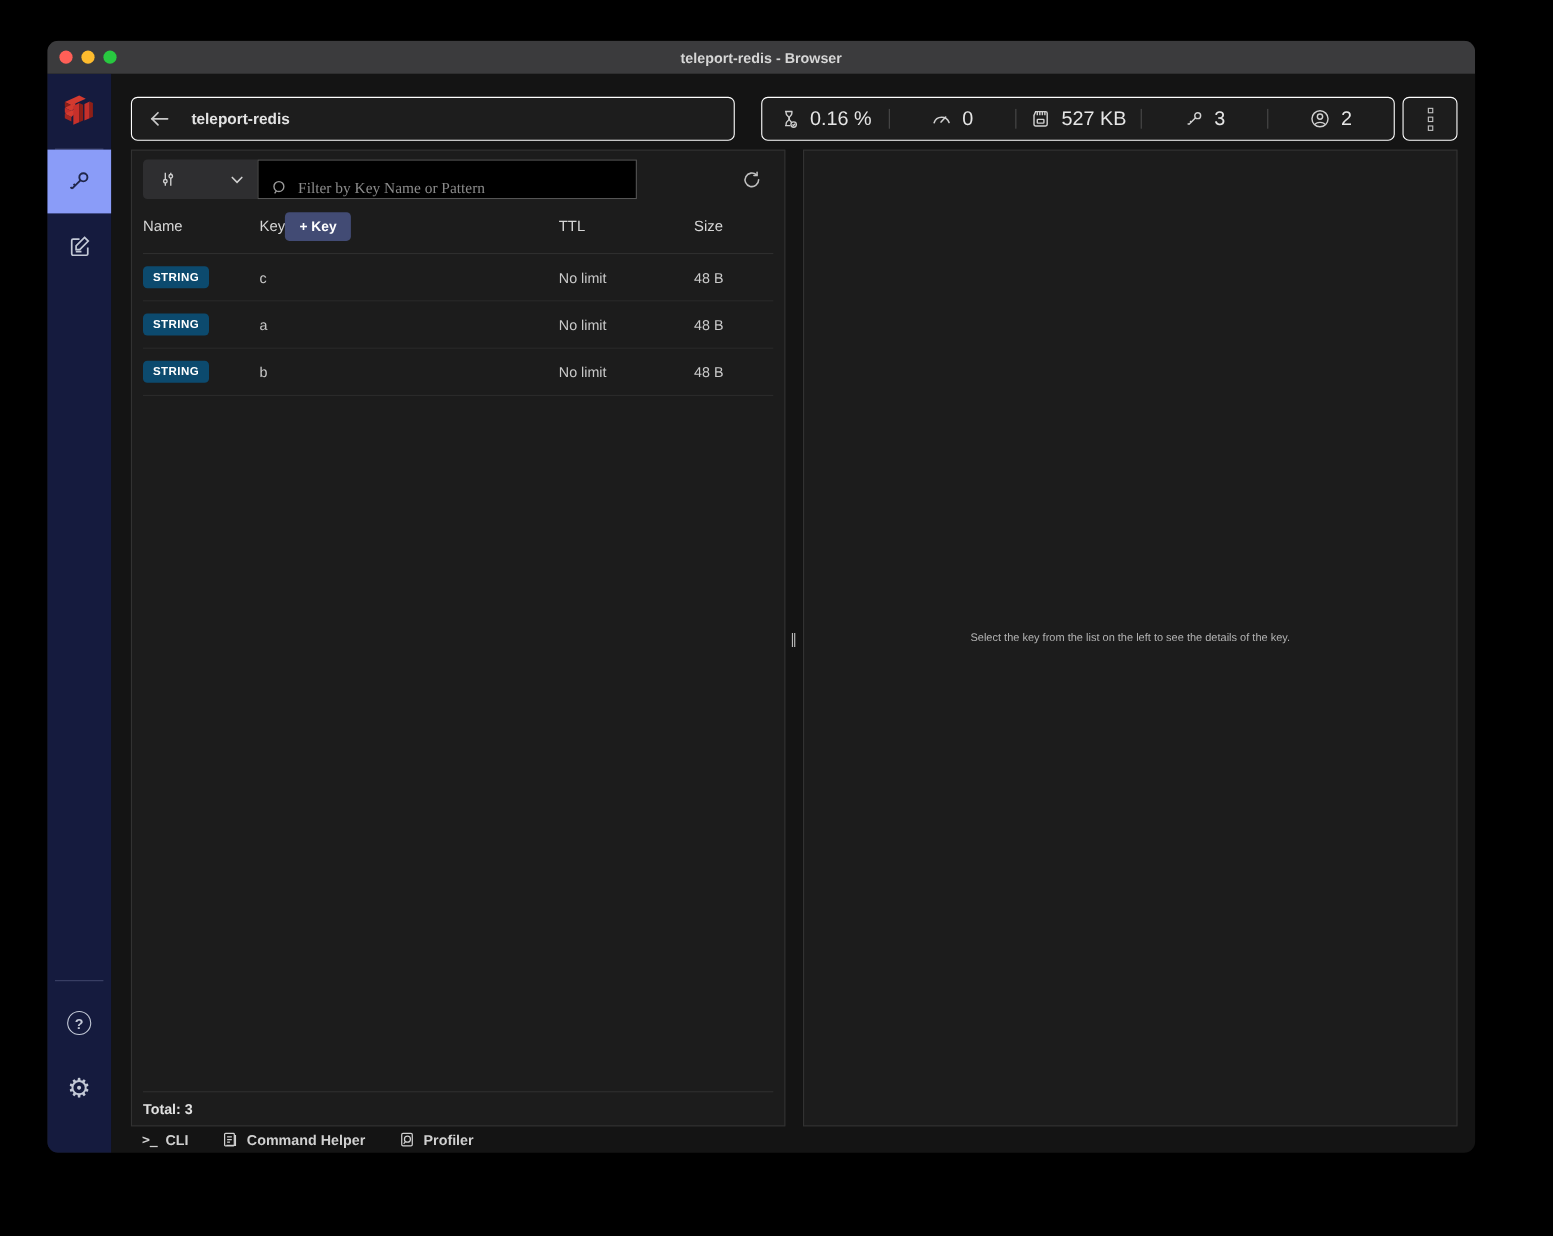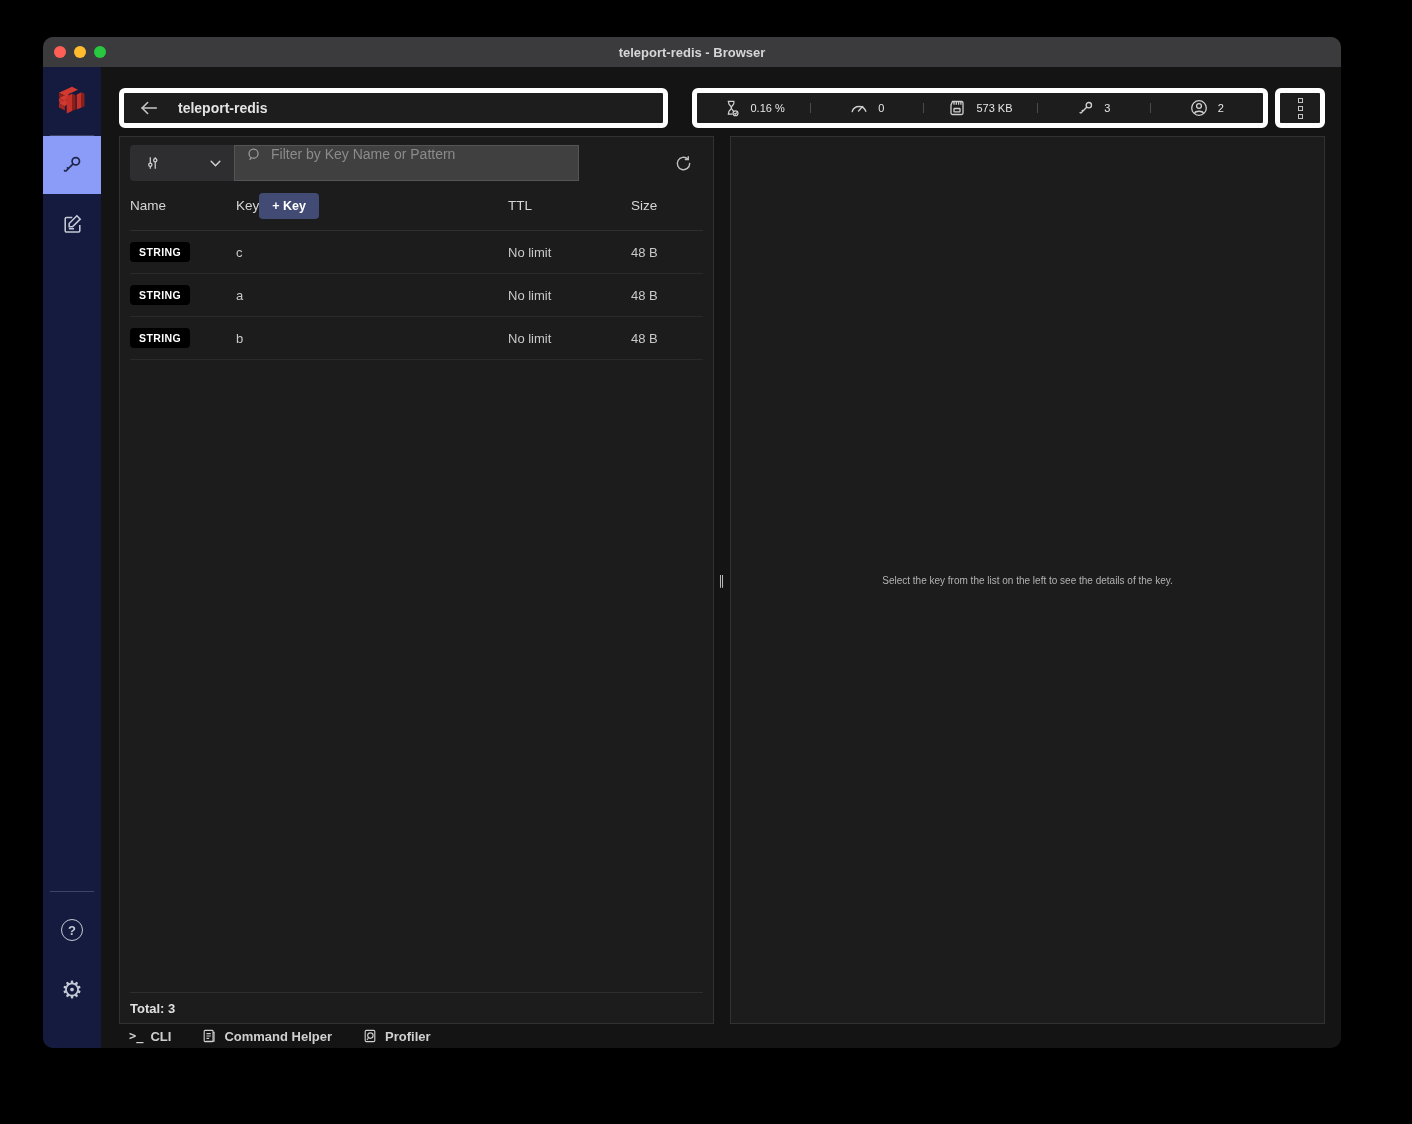--- a/index.html
+++ b/index.html
@@ -30,52 +30,52 @@
   .side-spacer { flex:1; }
   .help-circle { width:22px; height:22px; border:1.5px solid #c3c9d6; border-radius:50%;
                  color:#c3c9d6; font-size:13px; font-weight:bold; display:flex; align-items:center; justify-content:center; }
   .gear-glyph { font-size:24px; color:#c3c9d6; line-height:1; }
   .side-bottom-item { height:60px; display:flex; align-items:center; justify-content:center; width:58px; cursor:pointer; }
 
   
   .main { flex:1; display:flex; flex-direction:column; padding:6px 16px 0 18px; min-width:0; }
 
   .header-row { height:55px; flex:0 0 55px; display:flex; }
-  .hbox { background:#1d1d1d; border:5px solid #ffffff; border-radius:6px;margin-top:15px; }
+  .hbox { background:#1d1d1d; border:1px solid #ffffff; border-radius:6px;margin-top:15px; }
   .title-box { width:549px; display:flex; align-items:center; padding-left:14px; }
   .db-name { font-size:14px; font-weight:bold; color:#e3e3e3; margin-left:18px; }
   .stats-box { flex:1; margin-left:24px; display:flex; align-items:stretch; }
   .stat-cell { flex:1; display:flex; align-items:center; justify-content:center; gap:9px; position:relative; cursor:default; }
   .stat-cell + .stat-cell::before { content:""; position:absolute; left:0; top:10px; bottom:10px; width:1px; background:#4a4a4a; }
-  .stat-value { font-size:11px; color:#e6e6e6; }
+  .stat-value { font-size:18px; color:#e6e6e6; }
   .kebab-box { width:50px; margin-left:7px; display:flex; flex-direction:column; align-items:center; justify-content:center; gap:3px; cursor:pointer; }
   .kebab-box i { width:5px; height:5px; border:1px solid #c4c4c4; display:block; }
 
   .content-row { flex:1; margin-top:8px; display:flex; min-height:0; }
   .panel { background:#1c1c1c; border:1px solid #323232; }
   .keys-panel { width:595px; flex:0 0 595px; display:flex; flex-direction:column; padding:8px 10px 0 10px; }
   .panel-divider { width:16px; flex:0 0 16px; display:flex; align-items:center; justify-content:center; cursor:col-resize; }
   .drag-handle { color:#b9b9b9; font-size:13px; letter-spacing:1px; }
   .details-panel { flex:1; display:flex; align-items:center; justify-content:center; }
   .empty-msg { font-size:10px; color:#b3b3b3; }
 
   
   .filter-bar { height:36px; flex:0 0 36px; display:flex; align-items:stretch; }
   .filter-dd { width:104px; background:#2e2e30; border-radius:4px 0 0 4px; display:flex; align-items:center; justify-content:space-between; padding:0 12px 0 14px; cursor:pointer; }
-  .search-box { width:345px; border:1px solid #555; background:#404040; display:flex; align-items:flex-start; padding:0 10px; gap:8px; }
+  .search-box { width:345px; border:1px solid #555; background:#000000; display:flex; align-items:flex-end; padding:0 10px; gap:8px;font-family:Liberation Serif, serif; }
   .search-ph { font-size:14px; color:#8b8b8b; white-space:nowrap; }
   .refresh-btn { margin-left:auto; width:40px; display:flex; align-items:center; justify-content:center; cursor:pointer; }
 
   
   .tbl-header { height:50px; flex:0 0 50px; display:grid; grid-template-columns:106px 272px 123px 1fr; align-items:center; border-bottom:1px solid #2e2e2e; }
   .th { font-size:13.5px; color:#d6d6d6; }
   .th-key-cell { display:flex; align-items:center; gap:0; }
   .add-key-btn { background:#424b74; color:#fff; font-size:12.5px; font-weight:bold; border:none; border-radius:4px; padding:6px 13px; cursor:pointer; font-family:inherit; }
   .tbl-row { height:43px; flex:0 0 43px; display:grid; grid-template-columns:106px 272px 123px 1fr; align-items:center; border-bottom:1px solid #2a2a2a; cursor:pointer; }
-  .badge { display:inline-block; background:#000000; color:#fff; font-size:10.5px; font-weight:600; letter-spacing:.4px; border-radius:4px; padding:4px 9px; }
+  .badge { display:inline-block; background:#0c4a6e; color:#fff; font-size:10.5px; font-weight:600; letter-spacing:.4px; border-radius:4px; padding:4px 9px; }
   .cell-txt { font-size:13px; color:#c9c9c9; }
   .tbl-spacer { flex:1; }
   .total-row { flex:0 0 31px; border-top:1px solid #2e2e2e; display:flex; align-items:center; }
   .total-txt { font-size:13px; font-weight:bold; color:#e0e0e0; }
 
   
   .bottom-bar { height:24px; flex:0 0 24px; display:flex; align-items:center; gap:30px; padding-left:10px; }
   .bb-item { display:flex; align-items:center; gap:7px; cursor:pointer; }
   .bb-label { font-size:13px; font-weight:bold; color:#d0d0d0; }
   .cli-glyph { font-family:"DejaVu Sans Mono", monospace; font-size:12px; font-weight:bold; color:#d0d0d0; }
@@ -173,21 +173,21 @@
               <path d="M9.5 13l4.2-4.6"></path>
             </svg>
             <span class="stat-value">0</span>
           </div>
           <div class="stat-cell">
             <svg width="20" height="20" viewBox="0 0 20 20" fill="none" stroke="#cfcfcf" stroke-width="1.3">
               <path d="M5.5 3.5h9A1.5 1.5 0 0 1 16 5v10a1.5 1.5 0 0 1-1.5 1.5h-9A1.5 1.5 0 0 1 4 15V7z"></path>
               <path d="M7 3.7v3M9.3 3.7v3M11.6 3.7v3M13.9 3.7v3"></path>
               <rect x="7" y="10.5" width="6" height="3.4" rx="0.5"></rect>
             </svg>
-            <span class="stat-value">573 KB</span>
+            <span class="stat-value">527 KB</span>
           </div>
           <div class="stat-cell">
             <svg width="19" height="19" viewBox="0 0 20 20" fill="none" stroke="#cfcfcf" stroke-width="1.4">
               <circle cx="13.5" cy="6.5" r="2.8"></circle>
               <path d="M11.5 8.5L5 15"></path>
               <path d="M5 15l-1.1-1.1M7.3 12.7l-1.1-1.1"></path>
             </svg>
             <span class="stat-value">3</span>
           </div>
           <div class="stat-cell">

